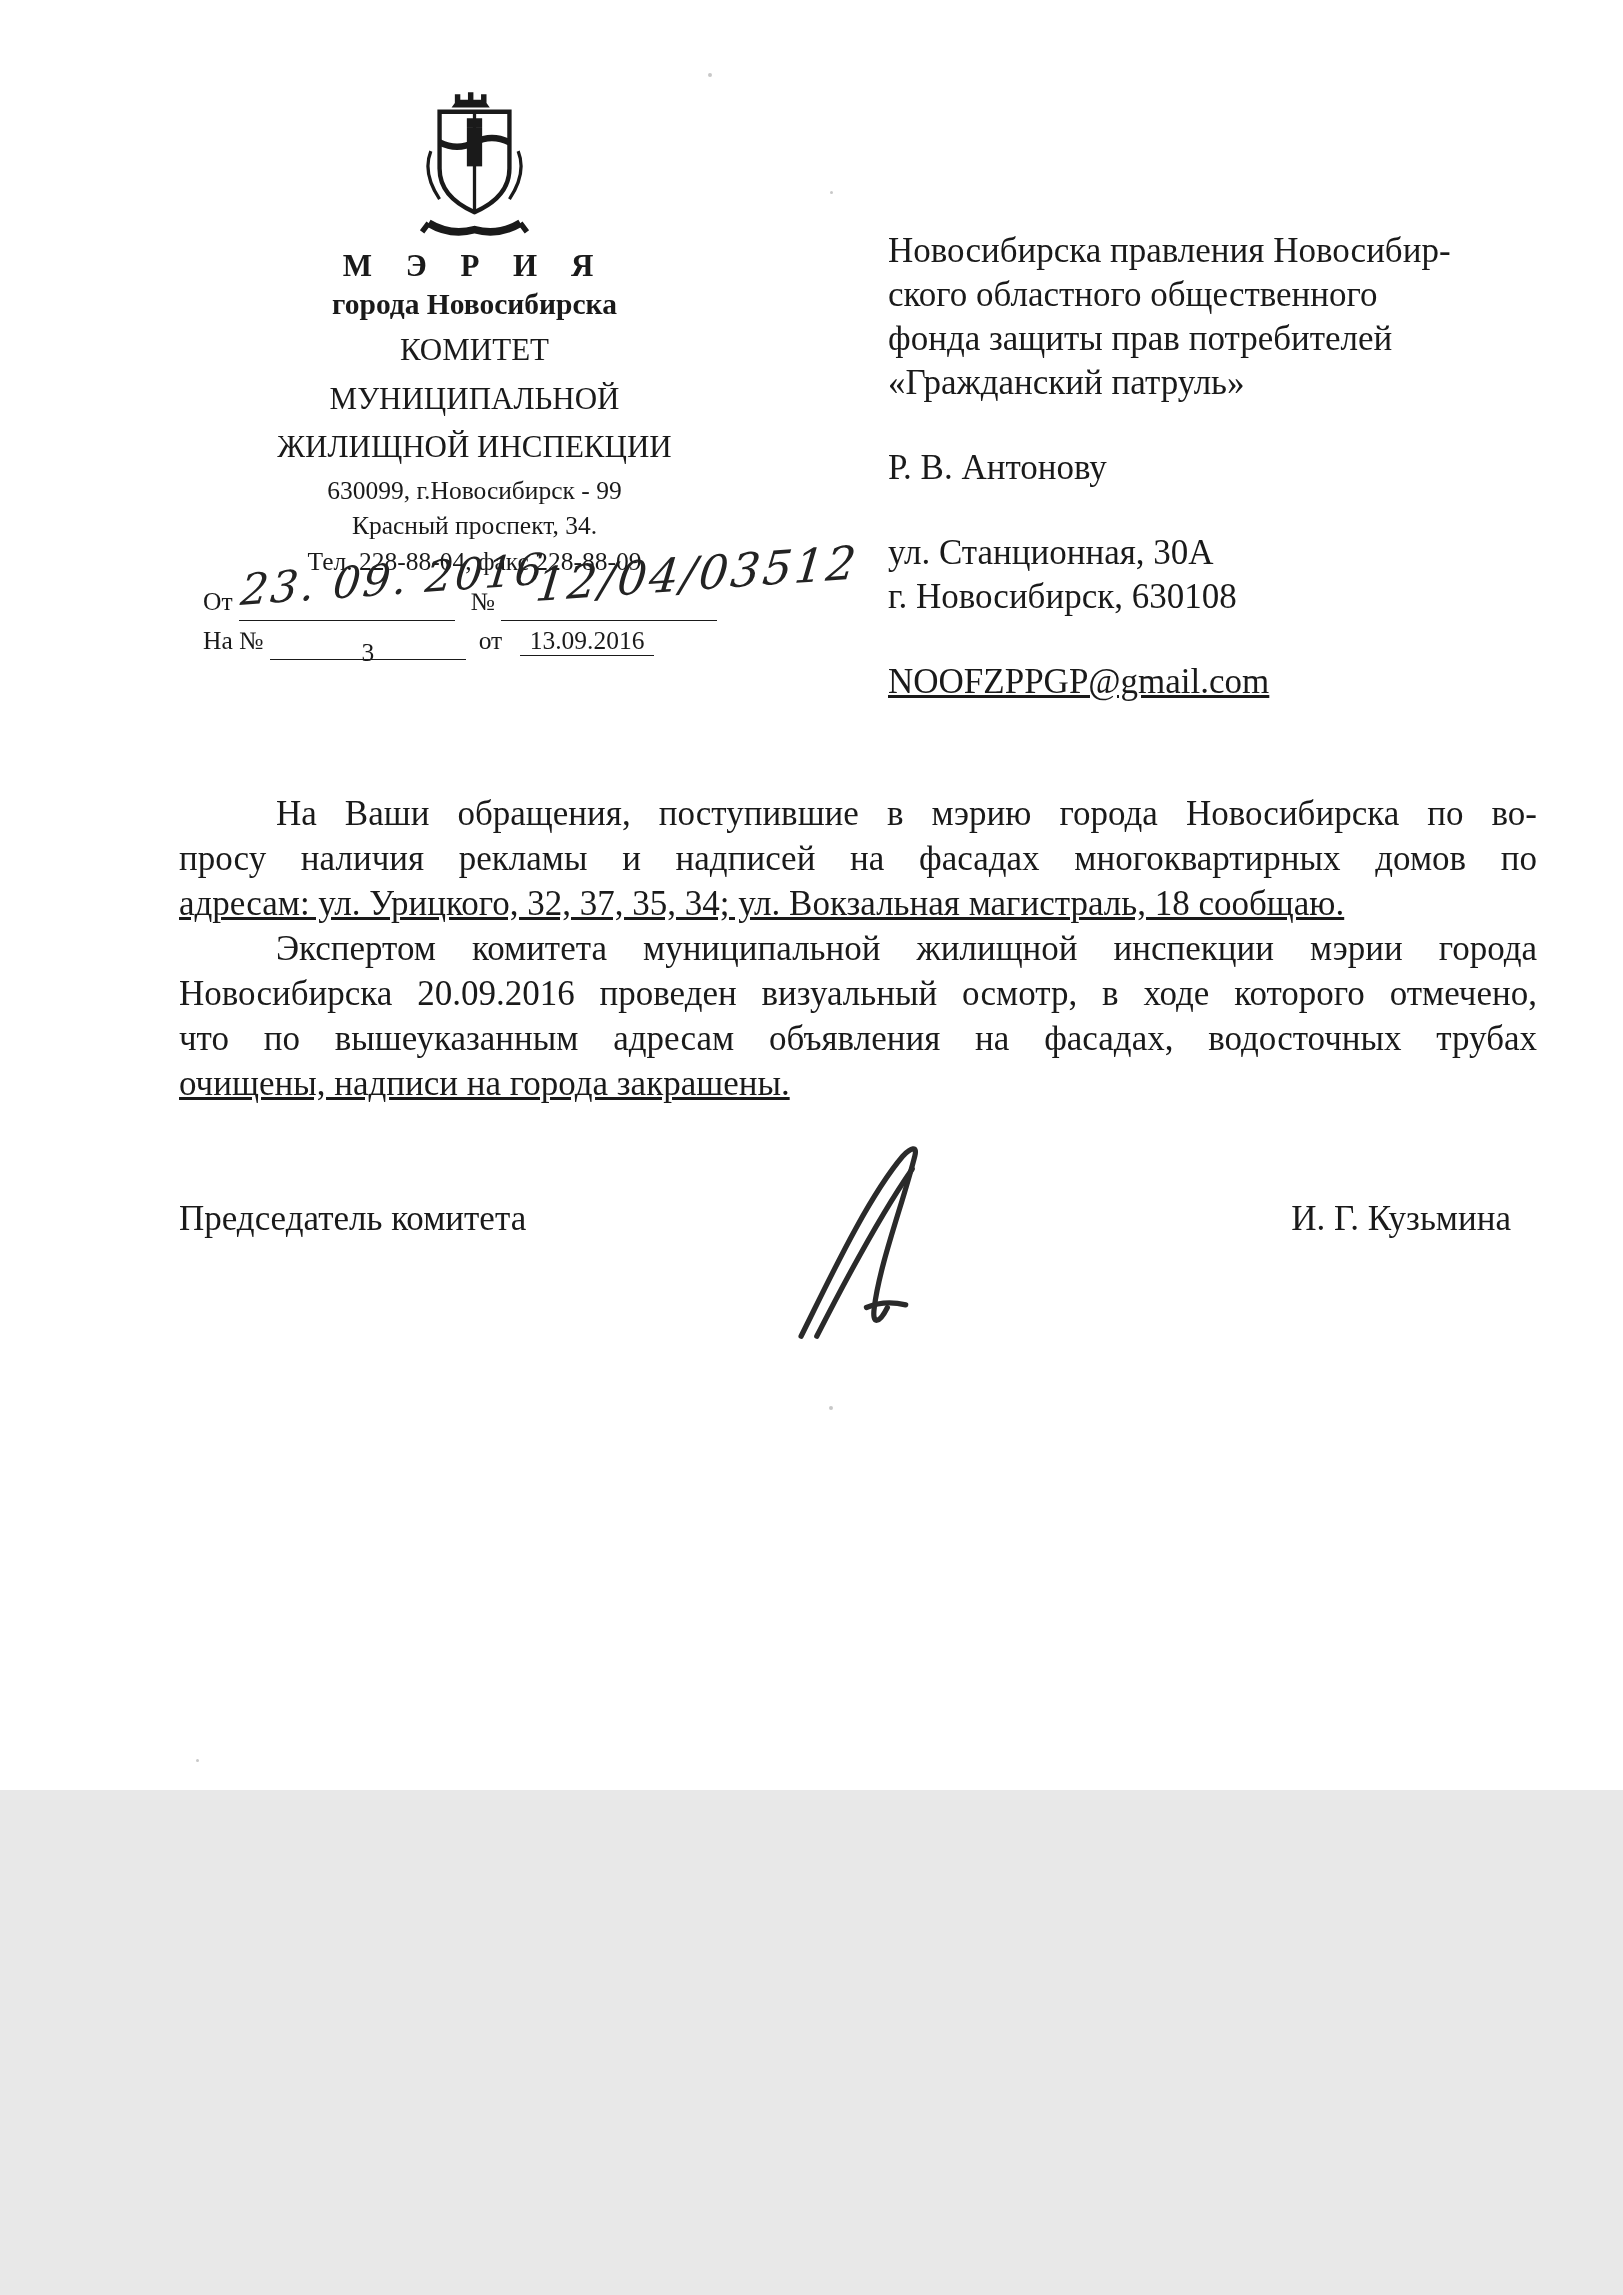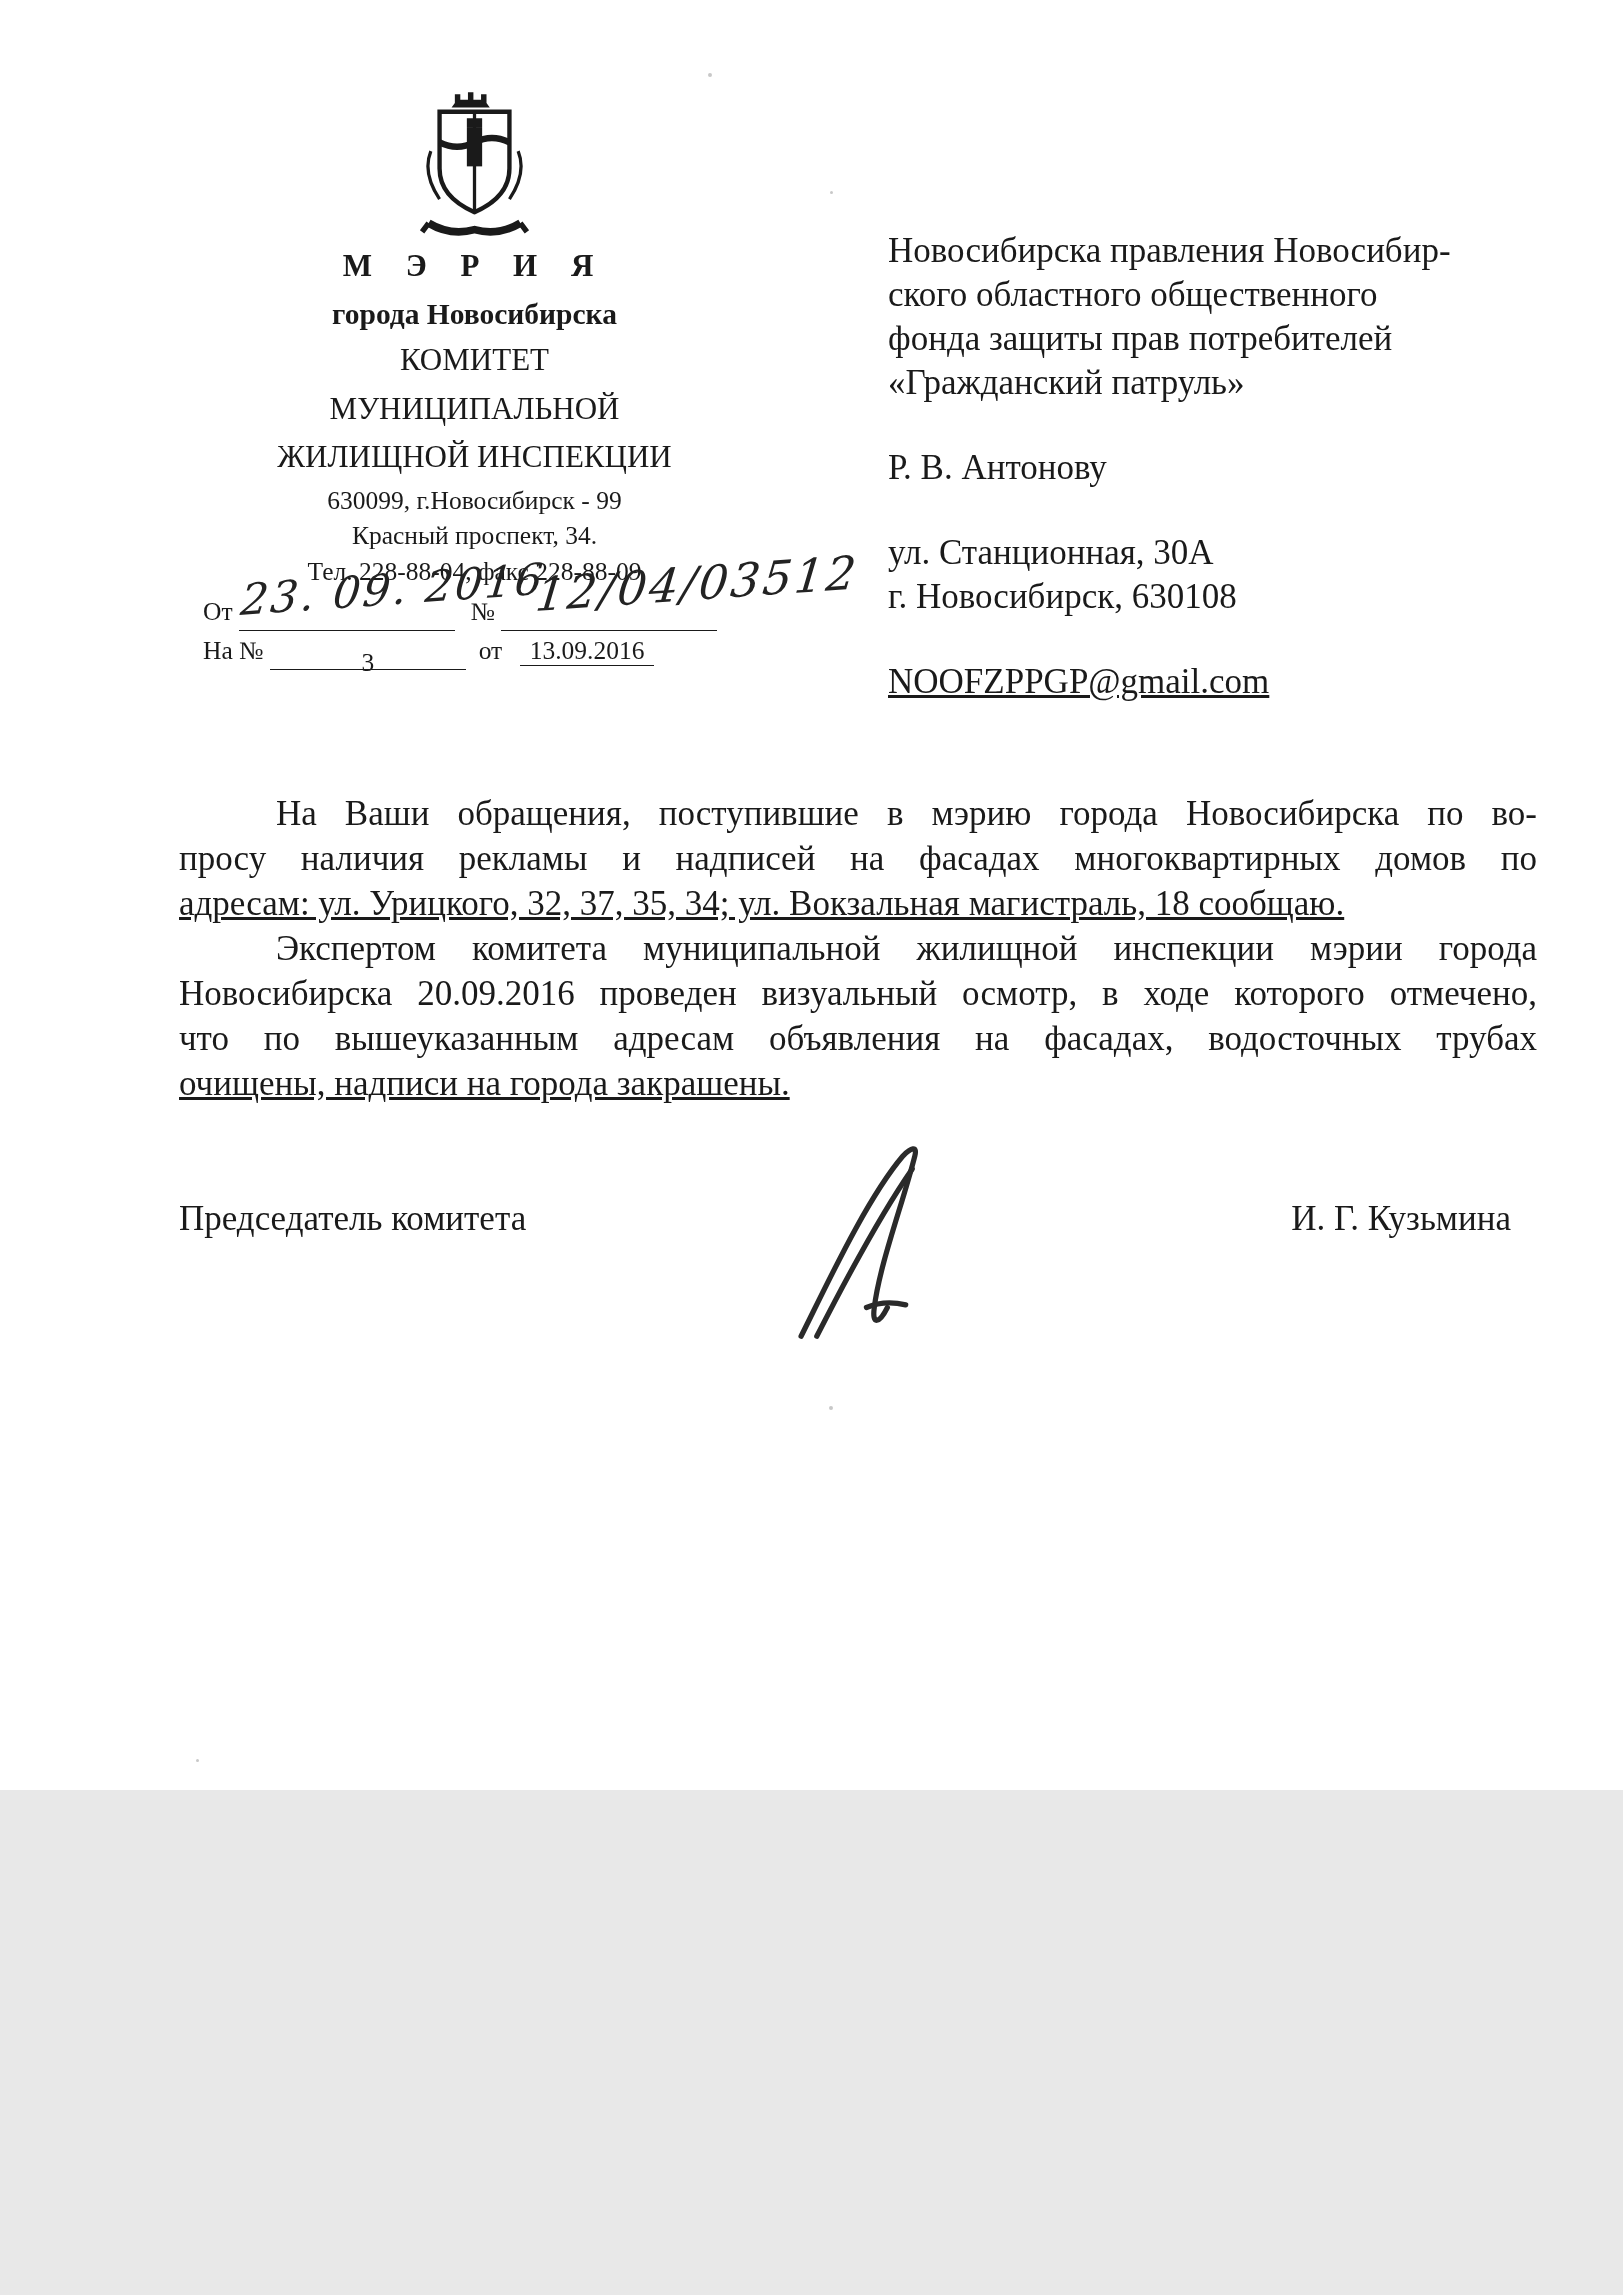--- a/index.html
+++ b/index.html
@@ -19,21 +19,21 @@
     position: absolute;
     left: 167px; top: 85px;
     width: 615px;
     text-align: center;
   }
   .emblem { width: 131px; height: 154px; margin: 0 auto 9.2px auto; display: block; }
   .org-title {
     font-size: 31px; font-weight: bold; letter-spacing: 13px;
     margin-top: 6.5px;
   }
-  .org-sub { font-size: 29.5px; font-weight: bold; margin-top: 14px; }
+  .org-sub { font-size: 29.5px; font-weight: bold; margin-top: 4px; }
   .org-line { font-size: 31px; margin-top: 9.2px; line-height: 39px; }
   .addr-line { font-size: 25.5px; margin-top: 5.2px; line-height: 30px; text-align: center; }
 
   .ref-line {
     position: relative;
     font-size: 25.5px;
     margin-top: 6.5px;
     text-align: left;
     padding-left: 36px;
     height: 38px;

